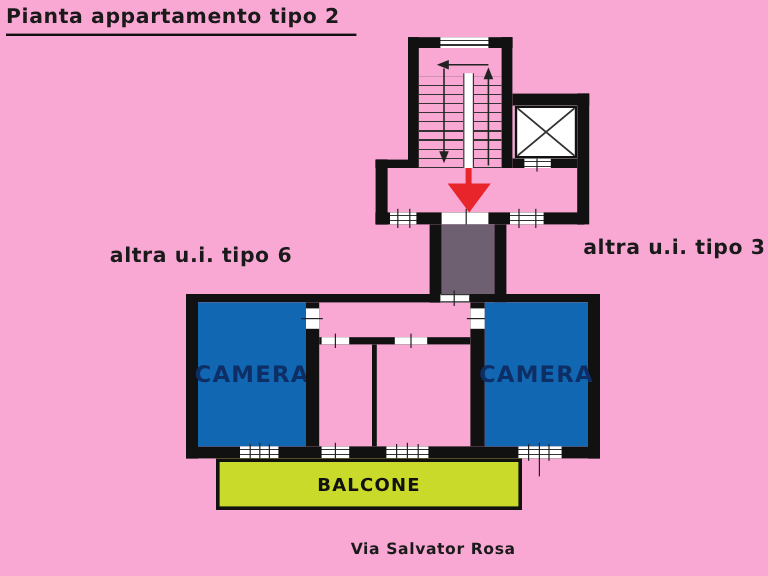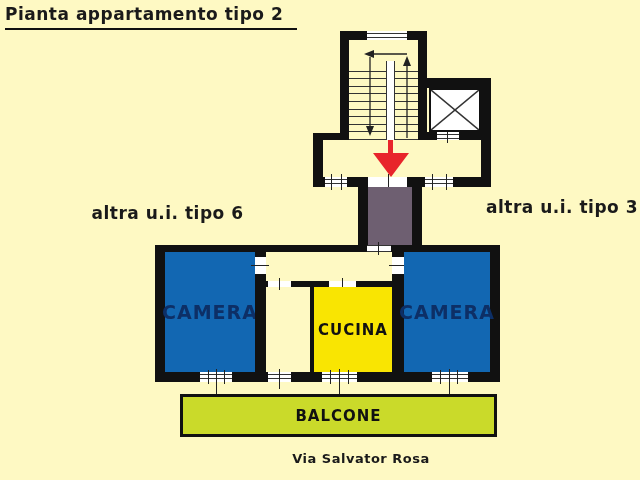--- a/index.html
+++ b/index.html
@@ -1,16 +1,16 @@
 <!DOCTYPE html>
 <html style="--wall: #111111; --camera-fill: #1267b2; --camera-label: #0d2f66; --wc-fill: #b5dbf3; --cucina-fill: #f9e502; --balcone-fill: #cada2a; --vestibule-fill: #6e5f71; --corridor-fill: #6e5f71; --direction-arrow: #e8252b;"><head>
 <meta charset="utf-8">
 <style>
   html,body{margin:0;padding:0;background:#fff;}
-  #plan{position:relative;width:640px;height:480px;background:#fef9c3;overflow:hidden;
+  #plan{position:relative;width:640px;height:480px;background:#f9a8d4;overflow:hidden;
         font-family:"DejaVu Sans","Liberation Sans",sans-serif;}
   .abs{position:absolute;}
   .wall{position:absolute;background:var(--wall,#111);}
   .tick{position:absolute;background:#222;}
   .white{position:absolute;background:#fff;}
   .win{position:absolute;background:linear-gradient(to bottom,#fff 0,#fff 2px,#333 2px,#333 3px,#fff 3px,#fff 6px,#333 6px,#333 7px,#fff 7px,#fff 100%);}
   .fill{position:absolute;display:flex;align-items:center;justify-content:center;}
   .room-label{font-weight:bold;letter-spacing:1px;color:#111;}
   .camera-label{color:var(--camera-label,#0d2f66);font-size:19px;}
   .small-label{font-size:15px;}
@@ -94,23 +94,20 @@
   <div class="white" style="left:255px;top:257px;width:11px;height:17px;"></div>
   <div class="tick" style="left:251px;top:265px;width:18px;height:1px;"></div>
 
   <div class="wall" style="left:266px;top:281px;width:126px;height:6px;"></div>
   <div class="white" style="left:268px;top:281px;width:23px;height:6px;"></div>
   <div class="tick" style="left:279px;top:278px;width:1px;height:12px;"></div>
   <div class="white" style="left:329px;top:281px;width:27px;height:6px;"></div>
   <div class="tick" style="left:342px;top:278px;width:1px;height:12px;"></div>
 
   <div class="wall" style="left:310px;top:287px;width:4px;height:85px;"></div>
-  <div class="fill" style="left:314px;top:287px;width:78px;height:85px;background:var(--cucina-fill,#f9e502);">
-    <span class="room-label small-label">CUCINA</span>
-  </div>
 
   <div class="wall" style="left:392px;top:252px;width:12px;height:120px;"></div>
   <div class="white" style="left:392px;top:257px;width:12px;height:17px;"></div>
   <div class="tick" style="left:389px;top:265px;width:18px;height:1px;"></div>
   <div class="fill" style="left:404px;top:252px;width:86px;height:120px;background:var(--camera-fill,#1267b2);">
     <span class="room-label camera-label">CAMERA</span>
   </div>
 
   <div class="win" style="left:200px;top:372px;width:32px;height:10px;"></div>
   <div class="tick" style="left:208px;top:370px;width:1px;height:14px;"></div>
@@ -120,19 +117,19 @@
   <div class="tick" style="left:279px;top:369px;width:1px;height:20px;"></div>
   <div class="win" style="left:322px;top:372px;width:35px;height:10px;"></div>
   <div class="tick" style="left:330px;top:370px;width:1px;height:14px;"></div>
   <div class="tick" style="left:348px;top:370px;width:1px;height:14px;"></div>
   <div class="tick" style="left:339px;top:369px;width:1px;height:28px;"></div>
   <div class="win" style="left:432px;top:372px;width:36px;height:10px;"></div>
   <div class="tick" style="left:440px;top:370px;width:1px;height:14px;"></div>
   <div class="tick" style="left:457px;top:370px;width:1px;height:14px;"></div>
   <div class="tick" style="left:449px;top:369px;width:1px;height:28px;"></div>
 
-  <div id="balcone" style="left:180px;top:394px;width:317px;height:43px;">
+  <div id="balcone" style="left:180px;top:382px;width:255px;height:43px;">
     <span class="room-label small-label">BALCONE</span>
   </div>
 
   <div id="street" class="big-text" style="left:230px;top:451px;width:262px;">Via Salvator Rosa</div>
 
 </div>
 
 </body></html>

